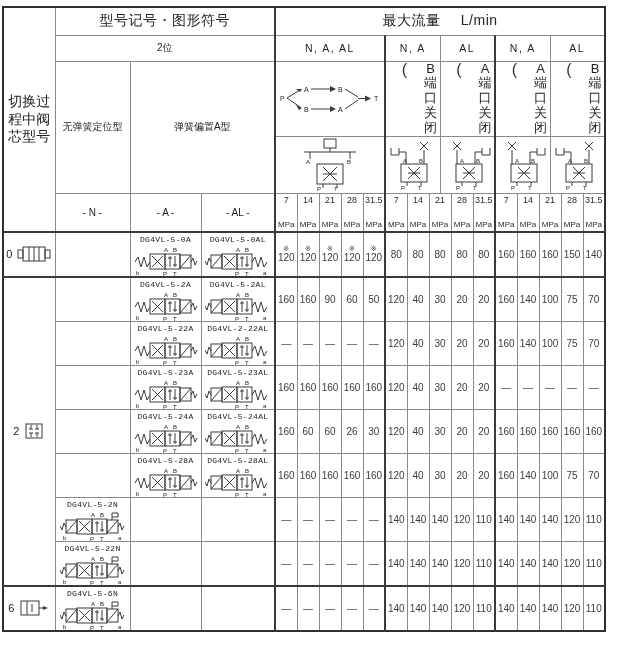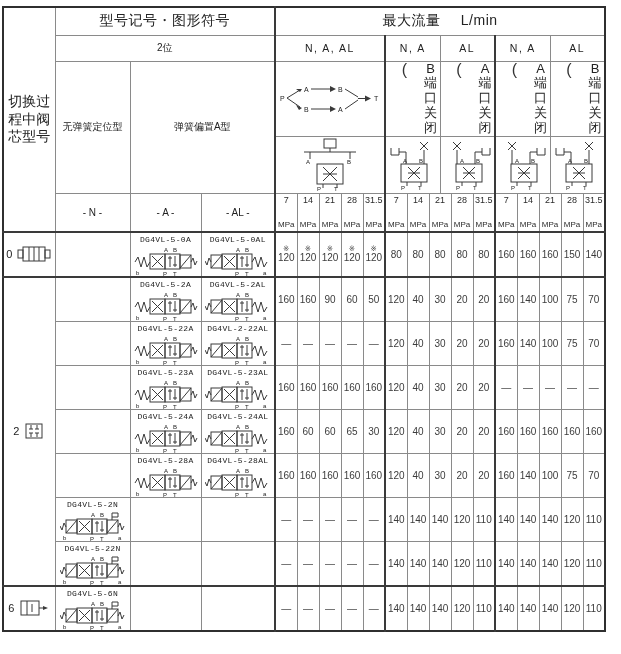--- a/index.html
+++ b/index.html
@@ -602,21 +602,21 @@
     <path class="ln" d="M37,11 L37,22 M42,11 L42,22 M35,13 L39,13 M40,20 L44,20"></path>
               <path class="ln" d="M47,17 L50,12 L53,22 L56,12 L59,22 L62,17"></path>
               <text class="tx" x="58" y="30">a</text>
     <text class="tx" x="30" y="31">P</text>
               <text class="tx" x="40" y="31">T</text>
   </svg>
           </td>
           <td colspan="2" class="v bl">160</td>
           <td colspan="2" class="v">60</td>
           <td colspan="2" class="v">60</td>
-          <td colspan="2" class="v">65</td>
+          <td colspan="2" class="v">26</td>
           <td colspan="2" class="v">30</td>
           <td colspan="2" class="v bl">120</td>
           <td colspan="2" class="v">40</td>
           <td colspan="2" class="v">30</td>
           <td colspan="2" class="v">20</td>
           <td colspan="2" class="v">20</td>
           <td colspan="2" class="v bl">160</td>
           <td colspan="2" class="v">160</td>
           <td colspan="2" class="v">160</td>
           <td colspan="2" class="v">160</td>

